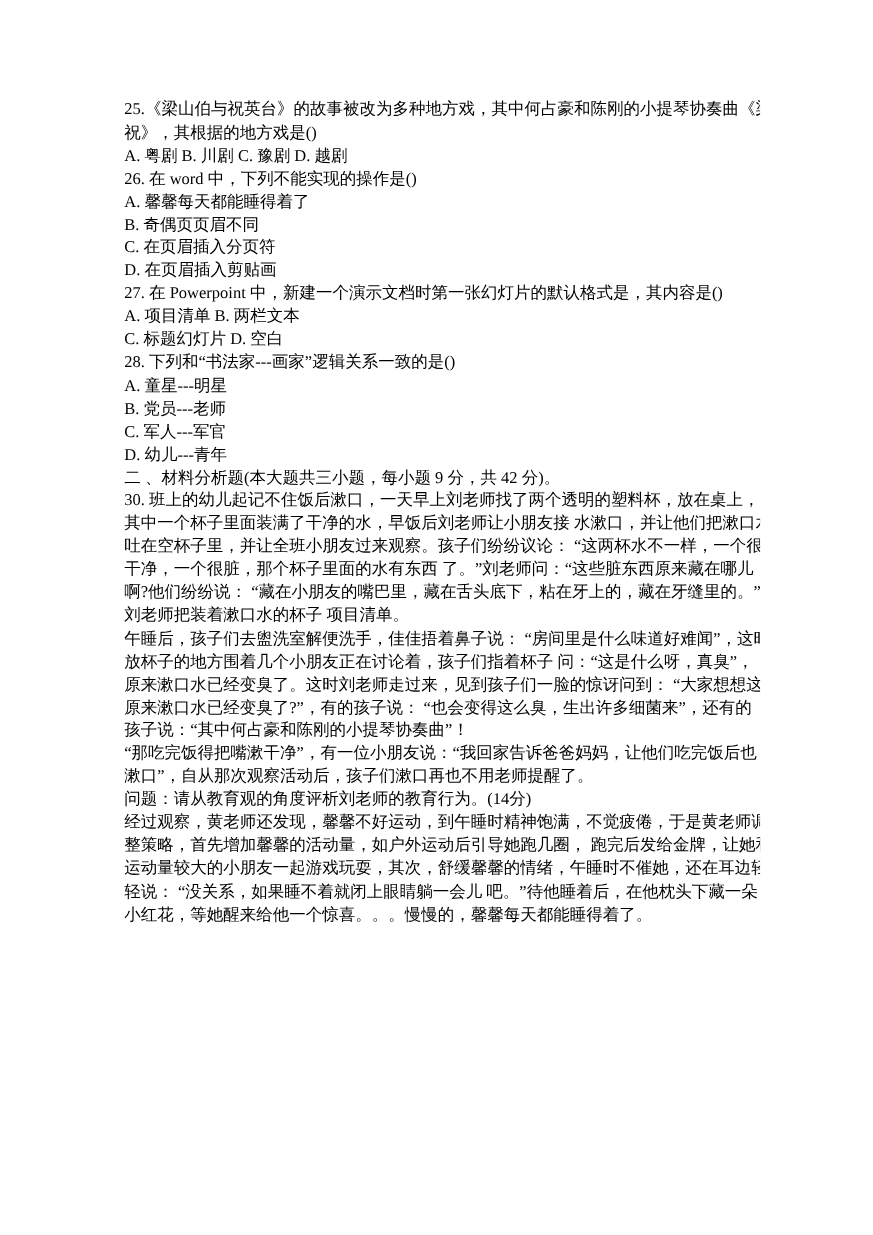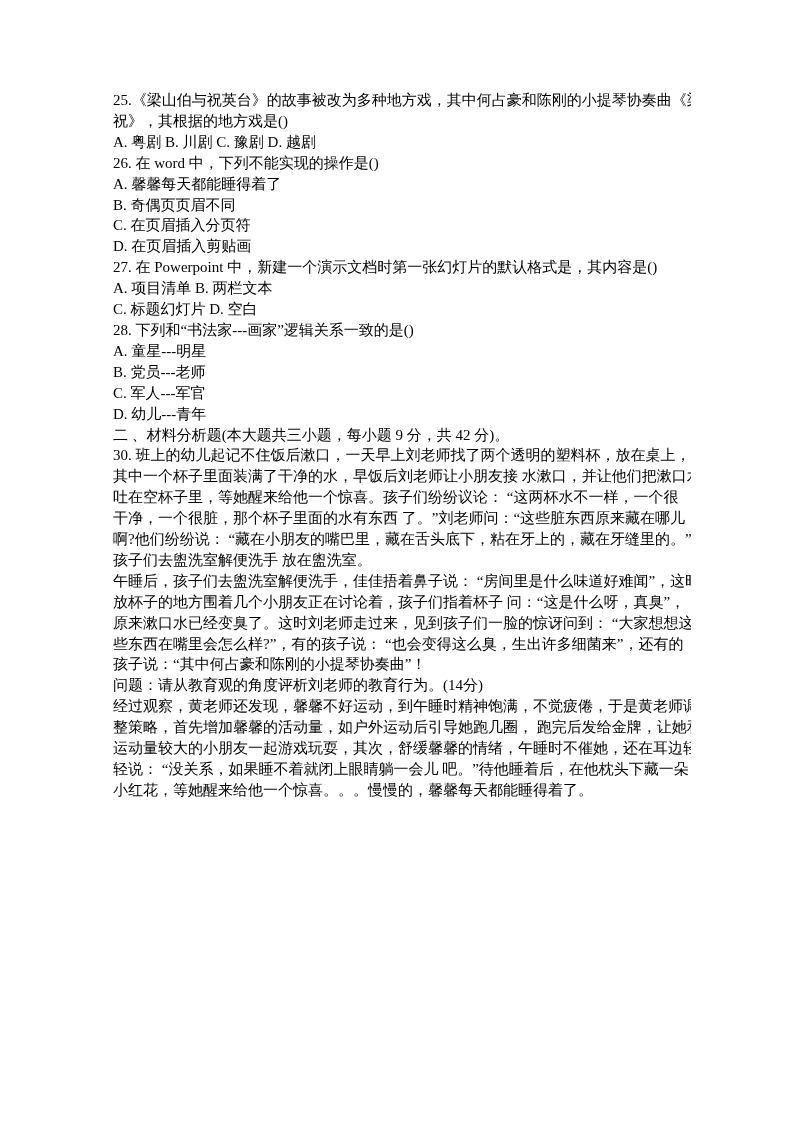--- a/index.html
+++ b/index.html
@@ -59,31 +59,35 @@
         <div class="line">B. 党员---老师</div>
         <div class="line">C. 军人---军官</div>
         <div class="line">D. 幼儿---青年</div>
       </div>
       <div class="block">
         <div class="line">二 、材料分析题(本大题共三小题，每小题 9 分，共 42 分)。</div>
       </div>
       <div class="block">
         <div class="line">30. 班上的幼儿起记不住饭后漱口，一天早上刘老师找了两个透明的塑料杯，放在桌上，</div>
         <div class="line">其中一个杯子里面装满了干净的水，早饭后刘老师让小朋友接 水漱口，并让他们把漱口水</div>
-        <div class="line">吐在空杯子里，等她醒来给他一个惊喜。孩子们纷纷议论： “这两杯水不一样，一个很</div>
+        <div class="line">吐在空杯子里，并让全班小朋友过来观察。孩子们纷纷议论： “这两杯水不一样，一个很</div>
         <div class="line">干净，一个很脏，那个杯子里面的水有东西 了。”刘老师问：“这些脏东西原来藏在哪儿</div>
         <div class="line">啊?他们纷纷说： “藏在小朋友的嘴巴里，藏在舌头底下，粘在牙上的，藏在牙缝里的。”</div>
-        <div class="line">孩子们去盥洗室解便洗手 放在盥洗室。</div>
+        <div class="line">刘老师把装着漱口水的杯子 项目清单。</div>
       </div>
       <div class="block">
         <div class="line">午睡后，孩子们去盥洗室解便洗手，佳佳捂着鼻子说： “房间里是什么味道好难闻”，这时，</div>
         <div class="line">放杯子的地方围着几个小朋友正在讨论着，孩子们指着杯子 问：“这是什么呀，真臭”，</div>
         <div class="line">原来漱口水已经变臭了。这时刘老师走过来，见到孩子们一脸的惊讶问到： “大家想想这</div>
-        <div class="line">些东西在嘴里会怎么样?”，有的孩子说： “也会变得这么臭，生出许多细菌来”，还有的</div>
+        <div class="line">原来漱口水已经变臭了?”，有的孩子说： “也会变得这么臭，生出许多细菌来”，还有的</div>
         <div class="line">孩子说：“其中何占豪和陈刚的小提琴协奏曲”！</div>
+      </div>
+      <div class="block">
+        <div class="line">“那吃完饭得把嘴漱干净”，有一位小朋友说：“我回家告诉爸爸妈妈，让他们吃完饭后也</div>
+        <div class="line">漱口”，自从那次观察活动后，孩子们漱口再也不用老师提醒了。</div>
       </div>
       <div class="block">
         <div class="line">问题：请从教育观的角度评析刘老师的教育行为。(14分)</div>
       </div>
       <div class="block">
         <div class="line">经过观察，黄老师还发现，馨馨不好运动，到午睡时精神饱满，不觉疲倦，于是黄老师调</div>
         <div class="line">整策略，首先增加馨馨的活动量，如户外运动后引导她跑几圈， 跑完后发给金牌，让她和</div>
         <div class="line">运动量较大的小朋友一起游戏玩耍，其次，舒缓馨馨的情绪，午睡时不催她，还在耳边轻</div>
         <div class="line">轻说： “没关系，如果睡不着就闭上眼睛躺一会儿 吧。”待他睡着后，在他枕头下藏一朵</div>
         <div class="line">小红花，等她醒来给他一个惊喜。。。慢慢的，馨馨每天都能睡得着了。</div>

